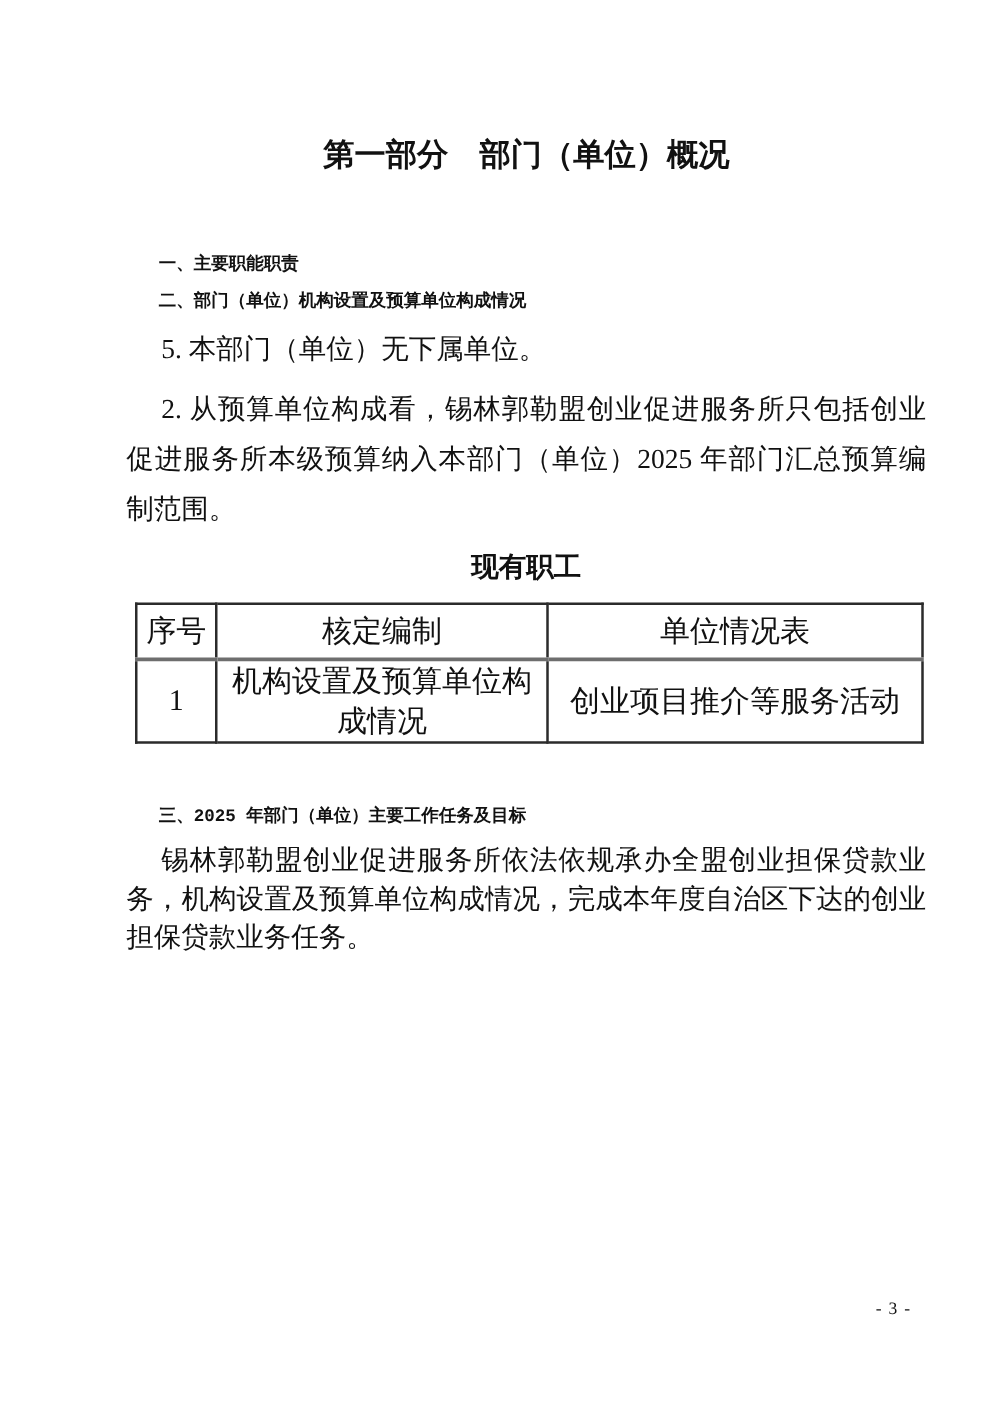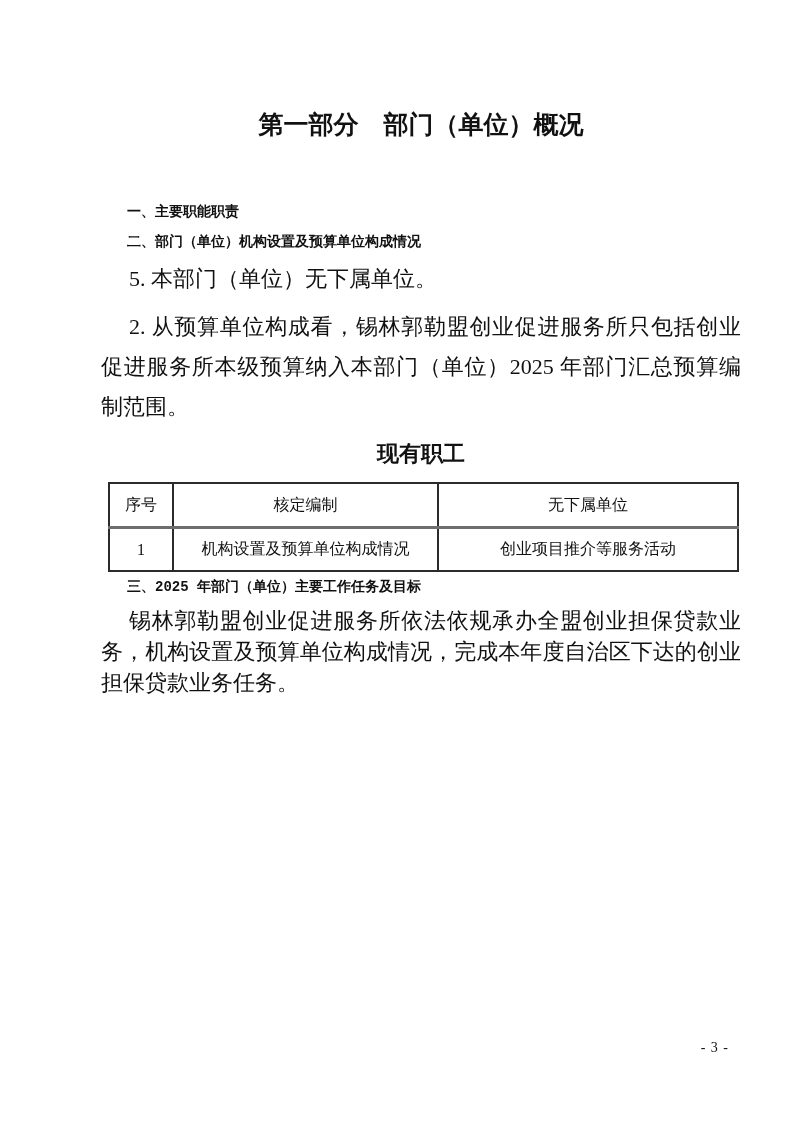--- a/index.html
+++ b/index.html
@@ -35,21 +35,21 @@
   .sec-heading {
     margin: 0;
     padding-left: 26px;
     font-family: Liberation Mono, monospace;
     font-weight: bold;
     font-size: 14px;
     line-height: 30px;
   }
   .h-one   { margin-top: 55px; }
   .h-two   { }
-  .h-three { }
+  .h-three { margin-top: 44px; }
   .body-para {
     margin: 0;
     font-size: 22px;
     line-height: 29px;
     text-align: justify;
     text-justify: inter-ideograph;
     text-indent: 28px;
   }
   .intro-para { margin-top: 6px; }
   .item-para {
@@ -79,21 +79,21 @@
     table-layout: fixed;
     margin: 13px 0 0 7px;
     width: 629px;
   }
   .unit-table th,
   .unit-table td {
     border: 2px solid #2b2b2b;
     text-align: center;
     vertical-align: middle;
     font-weight: normal;
-    font-size: 16px;
+    font-size: 24px;
     padding: 0;
     overflow: hidden;
   }
   .unit-table thead th {
     height: 42px;
     border-bottom: 3px solid #6e6e6e;
   }
   .unit-table tbody td {
     height: 41px;
   }
@@ -132,21 +132,21 @@
     <table class="unit-table">
       <colgroup>
         <col class="col-seq">
         <col class="col-name">
         <col class="col-nature">
       </colgroup>
       <thead>
         <tr>
           <th>序号</th>
           <th>核定编制</th>
-          <th>无下属单位</th>
+          <th>单位情况表</th>
         </tr>
       </thead>
       <tbody>
         <tr>
           <td>1</td>
           <td>机构设置及预算单位构成情况</td>
           <td>创业项目推介等服务活动</td>
         </tr>
       </tbody>
     </table>

